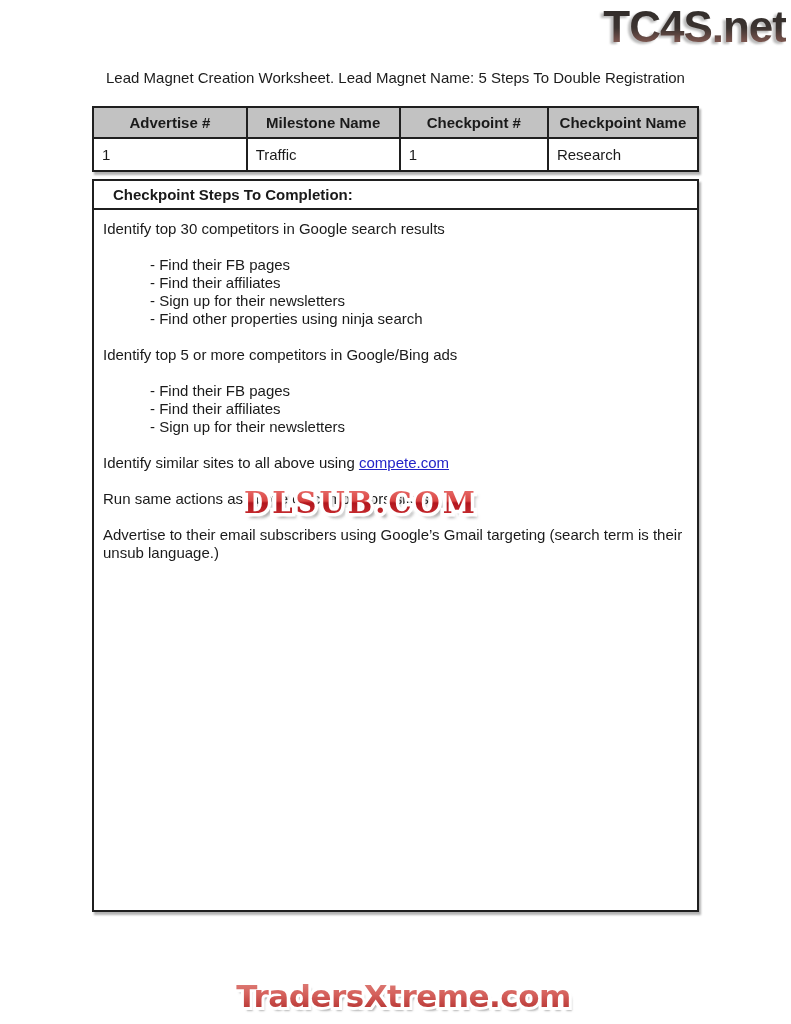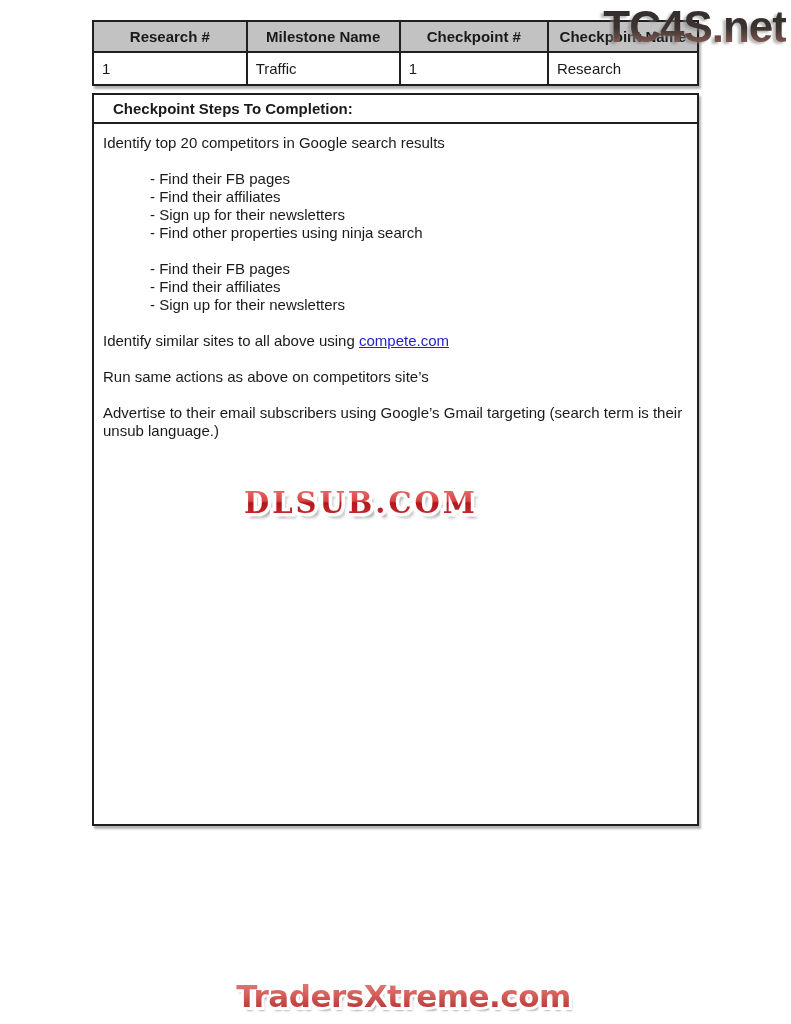--- a/index.html
+++ b/index.html
@@ -127,48 +127,50 @@
 </style>
 </head>
 <body>
 
 <div class="page">
 
   <div class="wm wm-tc4s">TC4S.net</div>
 
   <div class="doc">
 
+    <div class="title">Lead Magnet Creation Worksheet. Lead Magnet Name: 5 Steps To Double Registration</div>
 
     <table class="info-table">
       <thead>
         <tr>
-          <th class="col-a">Research #</th>
+          <th class="col-a">Advertise #</th>
           <th class="col-b">Milestone Name</th>
           <th class="col-c">Checkpoint #</th>
           <th class="col-d">Checkpoint Name</th>
         </tr>
       </thead>
       <tbody>
         <tr>
           <td>1</td>
           <td>Traffic</td>
           <td>1</td>
           <td>Research</td>
         </tr>
       </tbody>
     </table>
 
     <div class="steps-box">
       <div class="steps-header">Checkpoint Steps To Completion:</div>
       <div class="steps-body">
-        <div class="para first">Identify top 20 competitors in Google search results</div>
+        <div class="para first">Identify top 30 competitors in Google search results</div>
         <div class="bullet gap">- Find their FB pages</div>
         <div class="bullet">- Find their affiliates</div>
         <div class="bullet">- Sign up for their newsletters</div>
         <div class="bullet">- Find other properties using ninja search</div>
+        <div class="para">Identify top 5 or more competitors in Google/Bing ads</div>
         <div class="bullet gap">- Find their FB pages</div>
         <div class="bullet">- Find their  affiliates</div>
         <div class="bullet">- Sign up for their newsletters</div>
         <div class="para"><span>Identify similar sites to all above using </span><a class="link" href="#">compete.com</a></div>
         <div class="para">Run same actions as above on competitors site’s</div>
         <div class="para">Advertise to their email subscribers using Google’s Gmail targeting (search term is their unsub language.)</div>
       </div>
     </div>
 
   </div>

